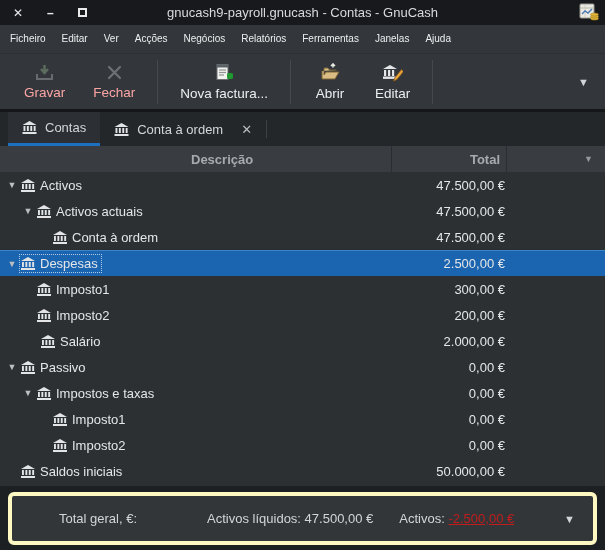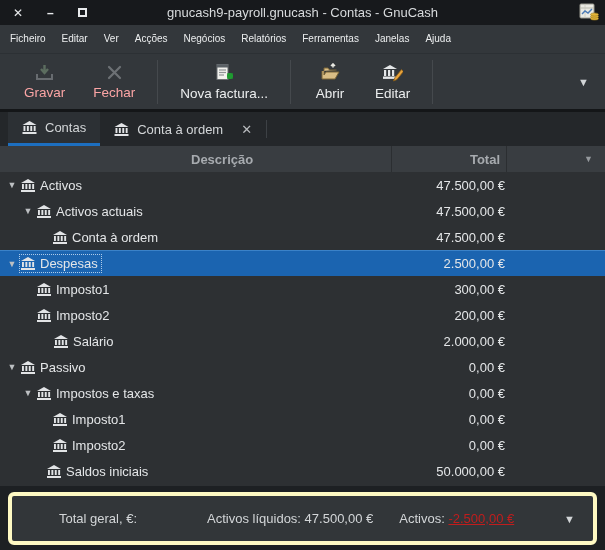--- a/index.html
+++ b/index.html
@@ -303,21 +303,21 @@
             <rect x="7.8" y="5" width="1.9" height="5"></rect>
             <rect x="11.2" y="5" width="1.9" height="5"></rect>
             <rect y="11" width="14" height="2"></rect>
         </svg>
         <span>Imposto2</span>
       </span>
     </div>
     <div class="cell-total">200,00 €</div>
   </div>
     <div class="row">
-    <div class="cell-name" style="padding-left: 37px;">
+    <div class="cell-name" style="padding-left: 24px;">
       <span class="expander" style="visibility: hidden;">▼</span>
       <span class="name-wrap">
         <svg width="14" height="13" viewBox="0 0 14 13" class="bank-icon" fill="currentColor">
           <path d="M7 0 L14 4 H0 Z"></path>
             <rect x="1" y="5" width="1.9" height="5"></rect>
             <rect x="4.4" y="5" width="1.9" height="5"></rect>
             <rect x="7.8" y="5" width="1.9" height="5"></rect>
             <rect x="11.2" y="5" width="1.9" height="5"></rect>
             <rect y="11" width="14" height="2"></rect>
         </svg>
@@ -388,21 +388,21 @@
             <rect x="7.8" y="5" width="1.9" height="5"></rect>
             <rect x="11.2" y="5" width="1.9" height="5"></rect>
             <rect y="11" width="14" height="2"></rect>
         </svg>
         <span>Imposto2</span>
       </span>
     </div>
     <div class="cell-total">0,00 €</div>
   </div>
     <div class="row">
-    <div class="cell-name" style="padding-left: 22px; margin-left: 8px;">
+    <div class="cell-name" style="padding-left: 4px;">
       <span class="expander" style="visibility: hidden;">▼</span>
       <span class="name-wrap">
         <svg width="14" height="13" viewBox="0 0 14 13" class="bank-icon" fill="currentColor">
           <path d="M7 0 L14 4 H0 Z"></path>
             <rect x="1" y="5" width="1.9" height="5"></rect>
             <rect x="4.4" y="5" width="1.9" height="5"></rect>
             <rect x="7.8" y="5" width="1.9" height="5"></rect>
             <rect x="11.2" y="5" width="1.9" height="5"></rect>
             <rect y="11" width="14" height="2"></rect>
         </svg>

